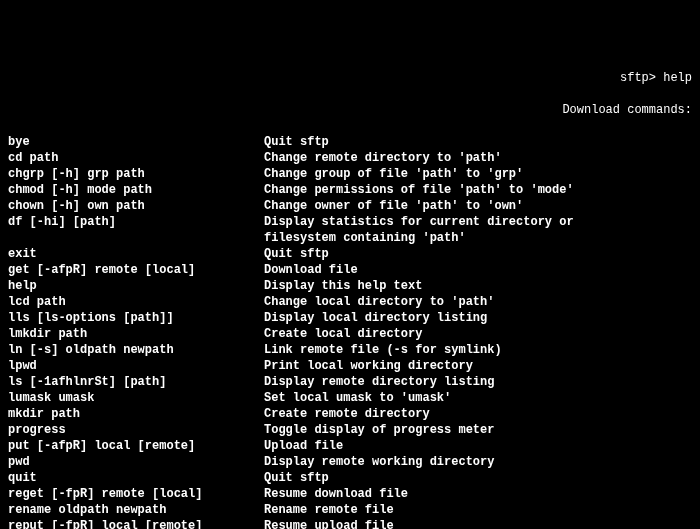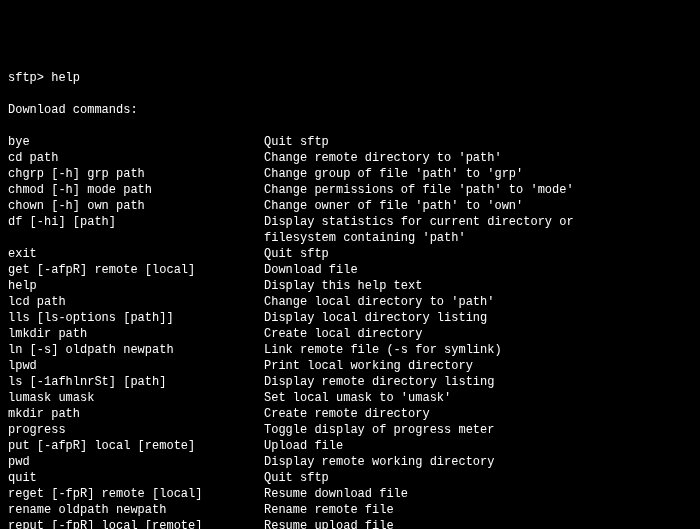--- a/index.html
+++ b/index.html
@@ -14,31 +14,33 @@
       font-size: 12px;
       line-height: 16px;
       padding: 6px 8px;
       width: 700px;
       height: 529px;
       overflow: hidden;
       white-space: pre;
     }
     .line {
       display: flex;
+      font-weight: bold;
     }
     .cmd-col {
       display: inline-block;
       width: 256px;
       flex: 0 0 256px;
     }
     .desc-col {
       display: inline-block;
     }
     .plain {
       display: block;
+      text-align: right;
     }
   </style>
 </head>
 <body>
 
 
 
 <span class="plain">sftp&gt; help</span>
 <span class="plain">Download commands:</span>
 <div id="cmd-list"><div class="line"><span class="cmd-col">bye</span><span class="desc-col">Quit sftp</span></div><div class="line"><span class="cmd-col">cd path</span><span class="desc-col">Change remote directory to 'path'</span></div><div class="line"><span class="cmd-col">chgrp [-h] grp path</span><span class="desc-col">Change group of file 'path' to 'grp'</span></div><div class="line"><span class="cmd-col">chmod [-h] mode path</span><span class="desc-col">Change permissions of file 'path' to 'mode'</span></div><div class="line"><span class="cmd-col">chown [-h] own path</span><span class="desc-col">Change owner of file 'path' to 'own'</span></div><div class="line"><span class="cmd-col">df [-hi] [path]</span><span class="desc-col">Display statistics for current directory or</span></div><div class="line"><span class="cmd-col"></span><span class="desc-col">filesystem containing 'path'</span></div><div class="line"><span class="cmd-col">exit</span><span class="desc-col">Quit sftp</span></div><div class="line"><span class="cmd-col">get [-afpR] remote [local]</span><span class="desc-col">Download file</span></div><div class="line"><span class="cmd-col">help</span><span class="desc-col">Display this help text</span></div><div class="line"><span class="cmd-col">lcd path</span><span class="desc-col">Change local directory to 'path'</span></div><div class="line"><span class="cmd-col">lls [ls-options [path]]</span><span class="desc-col">Display local directory listing</span></div><div class="line"><span class="cmd-col">lmkdir path</span><span class="desc-col">Create local directory</span></div><div class="line"><span class="cmd-col">ln [-s] oldpath newpath</span><span class="desc-col">Link remote file (-s for symlink)</span></div><div class="line"><span class="cmd-col">lpwd</span><span class="desc-col">Print local working directory</span></div><div class="line"><span class="cmd-col">ls [-1afhlnrSt] [path]</span><span class="desc-col">Display remote directory listing</span></div><div class="line"><span class="cmd-col">lumask umask</span><span class="desc-col">Set local umask to 'umask'</span></div><div class="line"><span class="cmd-col">mkdir path</span><span class="desc-col">Create remote directory</span></div><div class="line"><span class="cmd-col">progress</span><span class="desc-col">Toggle display of progress meter</span></div><div class="line"><span class="cmd-col">put [-afpR] local [remote]</span><span class="desc-col">Upload file</span></div><div class="line"><span class="cmd-col">pwd</span><span class="desc-col">Display remote working directory</span></div><div class="line"><span class="cmd-col">quit</span><span class="desc-col">Quit sftp</span></div><div class="line"><span class="cmd-col">reget [-fpR] remote [local]</span><span class="desc-col">Resume download file</span></div><div class="line"><span class="cmd-col">rename oldpath newpath</span><span class="desc-col">Rename remote file</span></div><div class="line"><span class="cmd-col">reput [-fpR] local [remote]</span><span class="desc-col">Resume upload file</span></div></div>

